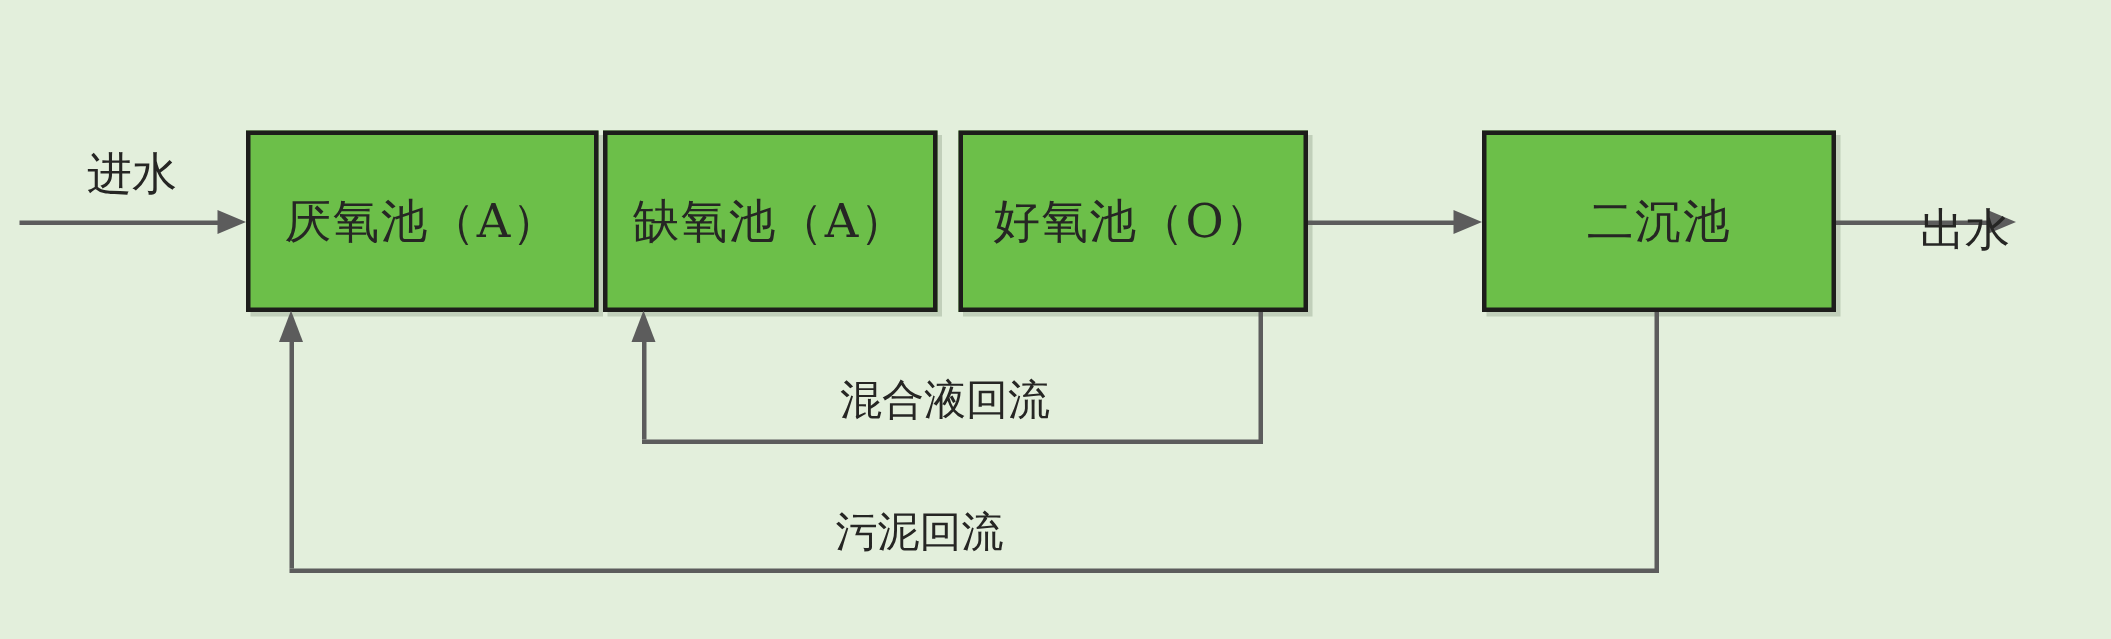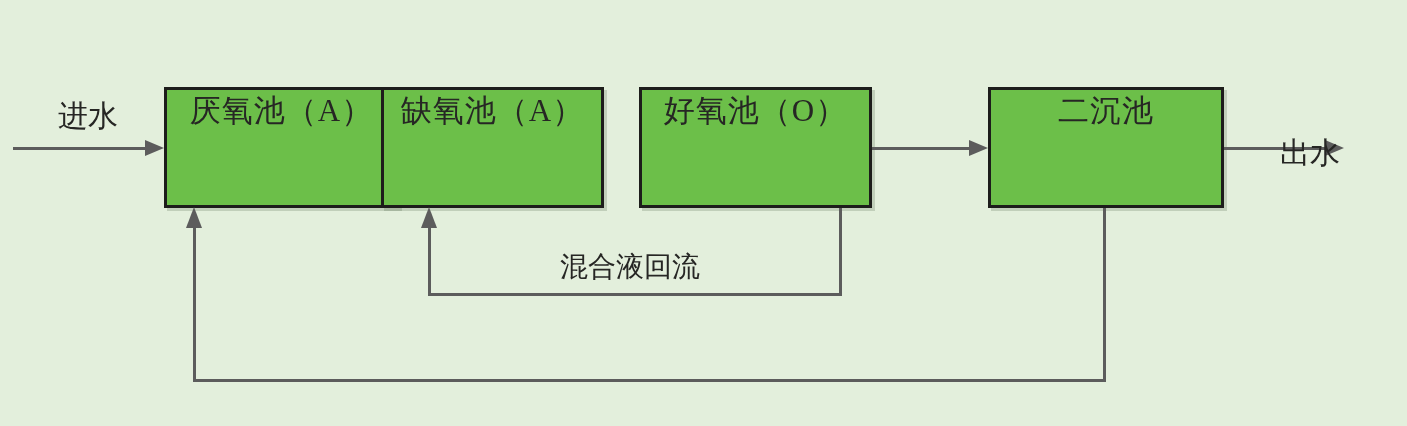--- a/index.html
+++ b/index.html
@@ -21,26 +21,25 @@
     padding-left:13px;
   }
   .node{
     position:absolute;
     top:87px;
     height:121px;
     box-sizing:border-box;
     background:var(--node-fill);
     border:3px solid var(--node-border);
     display:flex;
-    align-items:flex-start;
+    align-items:center;
     justify-content:center;
     font-size:31px;
     letter-spacing:1px;
     box-shadow:3px 3px 0 rgba(90,110,85,0.25);
-    font-family:Liberation Serif, serif;
   }
   .flow-label{
     position:absolute;
     text-align:center;
     font-size:30px;
     white-space:nowrap;
   }
   .loop-label{
     position:absolute;
     text-align:center;
@@ -67,21 +66,21 @@
 
 <div class="canvas">
 
   <div class="flow-label" style="left:28px;top:96px;width:120px;">进水</div>
   <div class="h-line" style="left:13px;top:147px;width:133px;"></div>
   <div class="arrow-right" style="left:145px;top:140px;"></div>
 
   <div class="node" style="left:164px;width:235px;">
     <span>厌氧池（A）</span>
   </div>
-  <div class="node" style="left:381px;width:223px;">
+  <div class="node" style="left:402px;width:223px;">
     <span>缺氧池（A）</span>
   </div>
   <div class="node" style="left:639px;width:233px;">
     <span>好氧池（O）</span>
   </div>
   <div class="node" style="left:988px;width:236px;">
     <span>二沉池</span>
   </div>
 
   <div class="h-line" style="left:872px;top:147px;width:98px;"></div>
@@ -94,14 +93,15 @@
   <div class="v-line" style="left:839px;top:208px;height:87px;"></div>
   <div class="h-line" style="left:428px;top:293px;width:414px;"></div>
   <div class="v-line" style="left:428px;top:226px;height:67px;"></div>
   <div class="arrow-up" style="left:421px;top:207px;"></div>
   <div class="loop-label" style="left:475px;top:248px;width:310px;">混合液回流</div>
 
   <div class="v-line" style="left:1103px;top:208px;height:174px;"></div>
   <div class="h-line" style="left:193px;top:379px;width:913px;"></div>
   <div class="v-line" style="left:193px;top:226px;height:153px;"></div>
   <div class="arrow-up" style="left:186px;top:207px;"></div>
+  <div class="loop-label" style="left:458px;top:336px;width:310px;">污泥回流</div>
 
 </div>
 
 </body></html>

